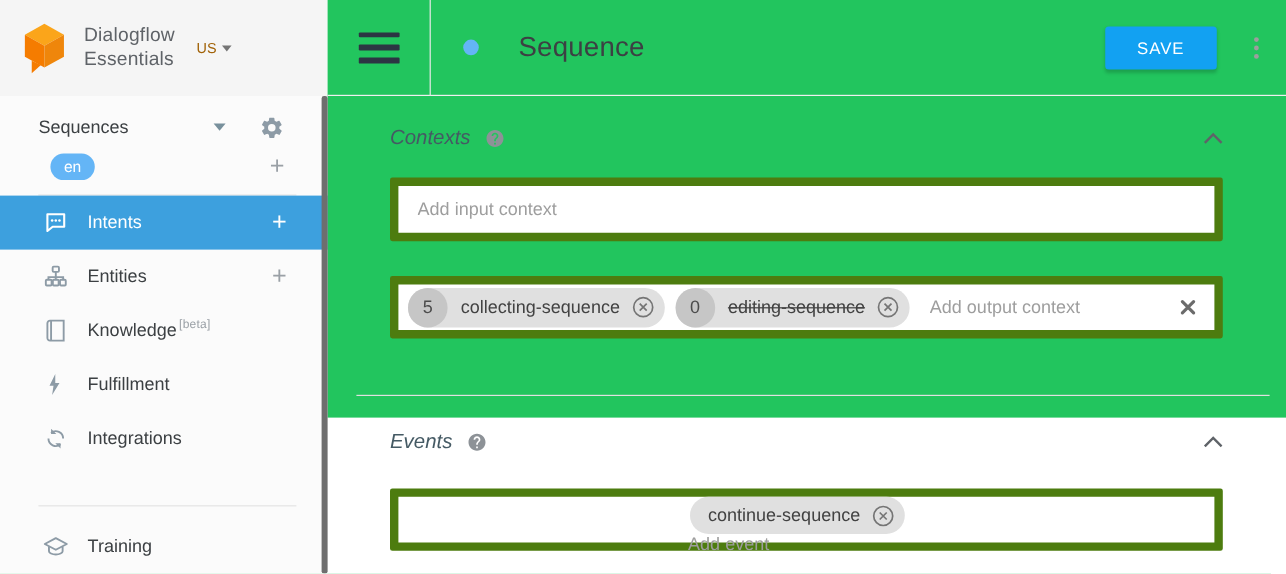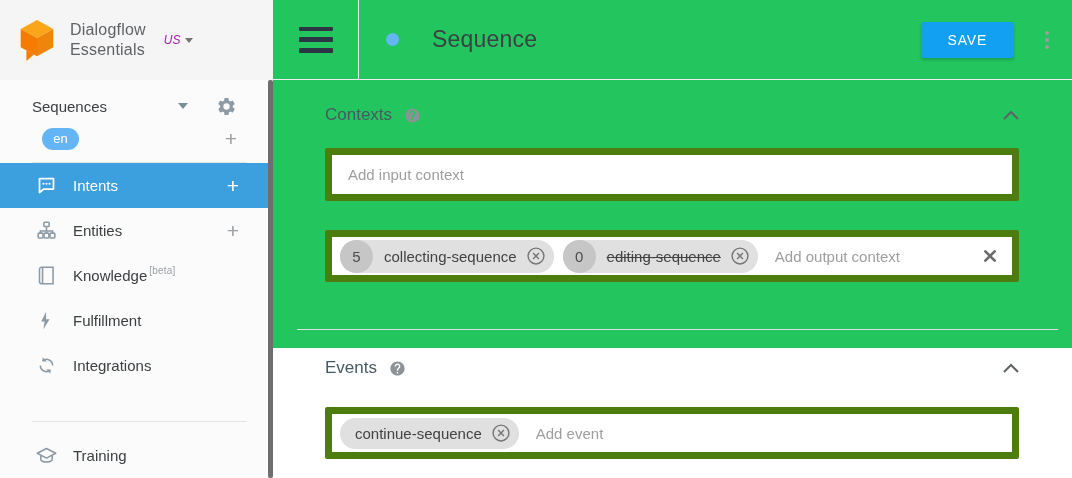--- a/index.html
+++ b/index.html
@@ -4,21 +4,21 @@
 <style>
   * { margin:0; padding:0; box-sizing:border-box; }
   html,body { width:1072px; height:478px; font-family:"Liberation Sans", sans-serif; background:#fff; overflow:hidden; }
   .app { position:relative; display:flex; width:1072px; height:348px; }
 
   
   .sidebar { width:273px; height:478px; background:#fbfbfb; flex:none; display:flex; flex-direction:column; }
   .logo-area { height:80px; background:#f5f5f5; display:flex; align-items:center; padding-left:14px; flex:none; }
   .logo-cube { width:46px; height:48px; flex:none; }
   .brand-text { margin-left:10px; color:#5f6368; font-size:16px; line-height:20px; letter-spacing:.2px; }
-  .region { margin-left:18px; display:flex; align-items:center; color:#a21caf; font-size:12px; cursor:pointer;font-style:italic; }
+  .region { margin-left:18px; display:flex; align-items:center; color:#a16207; font-size:12px; cursor:pointer; }
   .caret-down { width:0; height:0; border-left:4px solid transparent; border-right:4px solid transparent; border-top:5px solid #757575; margin-left:5px; margin-top:1px; }
 
   .agent-row { margin-top:12px; height:32px; display:flex; align-items:center; padding:0 36px 0 32px; }
   .agent-name { font-size:15px; color:#3c4043; flex:none; }
   .agent-caret { width:0; height:0; border-left:5px solid transparent; border-right:5px solid transparent; border-top:6px solid #78909c; margin-left:auto; margin-right:28px; cursor:pointer; }
   .gear { width:21px; height:21px; cursor:pointer; }
 
   .lang-row { height:40px; display:flex; align-items:center; padding:0 36px 0 42px; }
   .lang-pill { background:#64b5f6; color:#fff; font-size:13px; border-radius:11px; height:22px; min-width:37px; display:flex; align-items:center; justify-content:center; cursor:pointer; }
   .lang-add { margin-left:auto; color:#9aa0a6; cursor:pointer; }
@@ -47,21 +47,21 @@
   .topbar-vdivider { width:1px; height:80px; background:#e9e9e9; flex:none; }
   .title-zone { display:flex; align-items:center; flex:1; height:100%; }
   .intent-dot { width:13px; height:13px; border-radius:50%; background:#64b5f6; margin-left:27px; flex:none; }
   .intent-title { font-size:23px; color:#3c4043; margin-left:33px; letter-spacing:.2px; }
   .save-btn { background:#12a1f2; color:#fff; border:none; border-radius:3px; width:93px; height:36px; font-size:14px; letter-spacing:.8px; font-family:"Liberation Sans",sans-serif; box-shadow:0 2px 3px rgba(0,0,0,.18); cursor:pointer; margin-left:auto; }
   .kebab { margin:0 26px 0 31px; cursor:pointer; display:flex; flex-direction:column; gap:3px; }
   .kebab span { width:4px; height:4px; border-radius:50%; background:#9e9e9e; }
 
   .content { flex:1; padding:0 17px 0 24px; }
   .section-head { margin:25px 39px 0 28px; display:flex; align-items:center; }
-  .section-title { font-size:17px; font-weight:500; color:#455a64; }
+  .section-title { font-size:17px; font-weight:500; color:#455a64;font-style:italic; }
   .help-icon { width:17px; height:17px; margin-left:12px; cursor:pointer; }
   .chevron { margin-left:auto; cursor:pointer; width:16px; height:10px; }
 
   .field-box { margin:23px 39px 0 28px; height:53px; border:7px solid #4d7c0f; border-radius:2px; background:#fff; display:flex; align-items:center; padding:0 14px 0 8px; }
   .field-box.row2 { margin-top:29px; height:52px; }
   .field-input { border:none; outline:none; flex:1; font-size:15px; color:#424242; font-family:"Liberation Sans",sans-serif; background:transparent; padding-left:8px; min-width:60px; }
   .field-input::placeholder { color:#9e9e9e; }
   .field-box.simple { padding-left:16px; }
   .field-box.simple .field-input { padding-left:0; }
 
@@ -69,21 +69,21 @@
   .chip .lifespan { width:33px; height:33px; border-radius:50%; background:#c6c6c6; display:flex; align-items:center; justify-content:center; color:#4c4c4c; font-size:15px; flex:none; }
   .chip .chip-label { margin:0 9px 0 11px; white-space:nowrap; }
   .chip .chip-label.strike { text-decoration:line-through; }
   .chip.no-lifespan { height:31px; }
   .chip.no-lifespan .chip-label { margin-left:15px; }
   .chip-remove { width:20px; height:20px; margin-right:8px; cursor:pointer; flex:none; }
   .clear-x { margin-left:8px; width:16px; height:16px; flex:none; cursor:pointer; }
 
   .content-divider { border-top:1px solid #e0e0e0; margin-top:47px; }
   .events-head { margin-top:28px; }
-  .events-box { margin-top:26px; }
+  .events-box { margin-top:26px;flex-direction:column; }
 </style>
 </head>
 <body>
 
 <div class="app">
 
   <div class="sidebar">
     <div class="logo-area">
       <svg class="logo-cube" viewBox="0 0 48 48">
         <polygon points="24,3 41,12.5 24,22 7,12.5" fill="#fba51a"></polygon>

